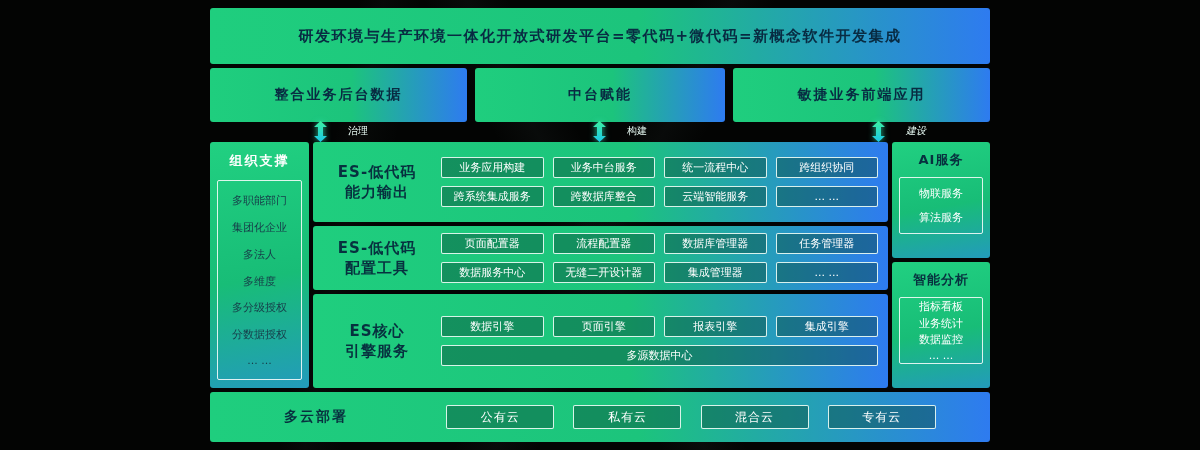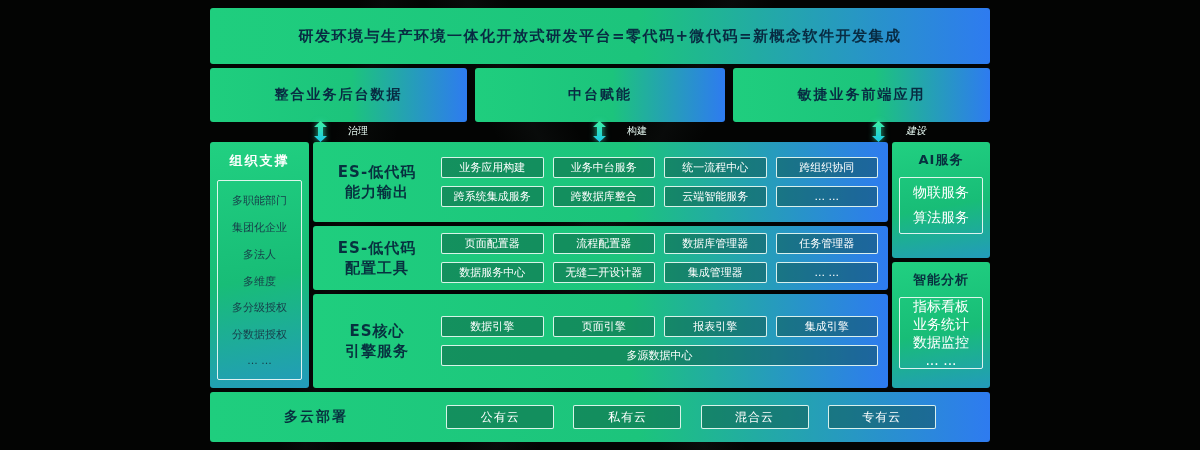--- a/index.html
+++ b/index.html
@@ -52,21 +52,21 @@
     color:#ffffff; font-size:11px; white-space:nowrap; }
   .chip.wide { flex:1; }
 
   .rp { position:absolute; left:892px; width:98px; border-radius:3px;
     padding:9px 7px 24px; display:flex; flex-direction:column; }
   #rp0 { top:142px; height:116px; }
   #rp1 { top:262px; height:126px; }
   .rp-title { text-align:center; color:#07313f; font-weight:bold; font-size:13px; letter-spacing:1px; }
   .rp-list { margin-top:8px; flex:1; border:1px solid rgba(255,255,255,0.85); border-radius:2px;
     display:flex; flex-direction:column; justify-content:space-evenly; align-items:center; }
-  .rp-item { color:#ffffff; font-size:14px; }
+  .rp-item { color:#ffffff; font-size:11px; }
 
   .bottom { position:absolute; left:210px; top:392px; width:780px; height:50px;
     border-radius:3px; display:flex; align-items:center;gap:24px; }
   .bottom-title { margin-left:74px; color:#07313f; font-weight:bold; font-size:14px; letter-spacing:2px; white-space:nowrap; }
   .bottom-chips { flex:1; display:flex; justify-content:space-evenly; margin-left:55px; margin-right:35px; }
   .bchip { width:108px; height:24px; display:flex; align-items:center; justify-content:center;
     background:rgba(6,66,52,0.42); border:1px solid rgba(238,255,247,0.9); border-radius:2px;
     color:#ffffff; font-size:12px; letter-spacing:1px; }
 </style>
 </head>

